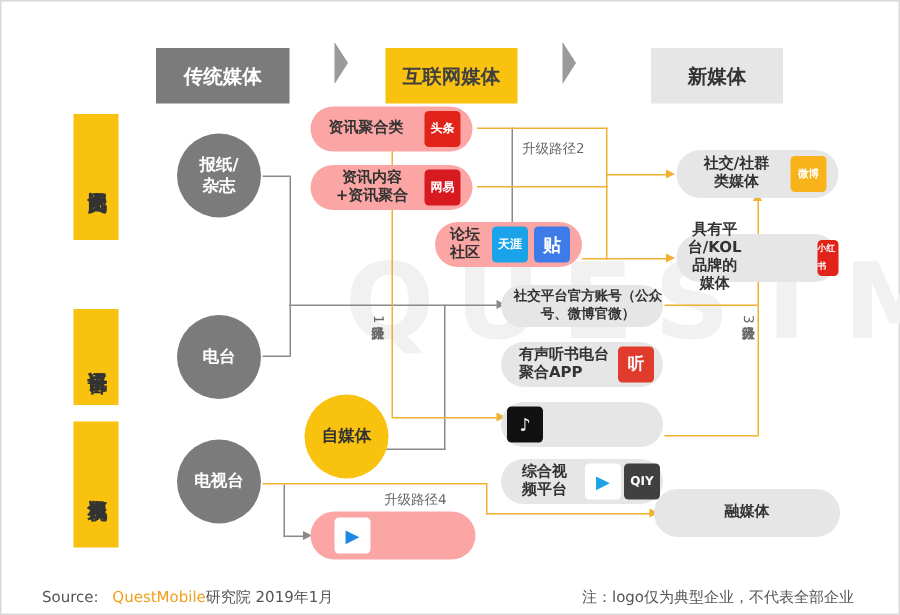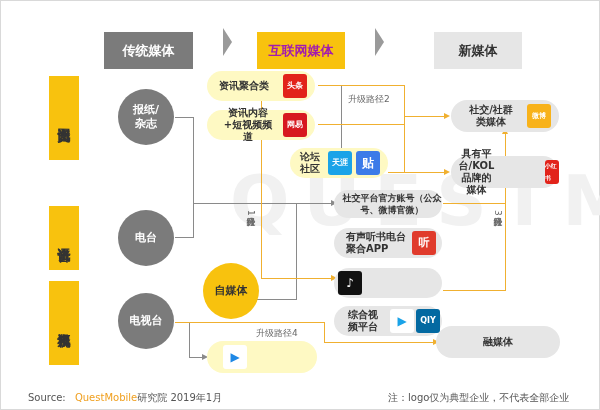--- a/index.html
+++ b/index.html
@@ -6,41 +6,41 @@
   body{width:600px;height:410px;background:#fff;position:relative;overflow:hidden;font-family:"DejaVu Sans",sans-serif;}
   .frame{position:absolute;left:0;top:0;width:598px;height:408px;border:1px solid #d9d9d9;}
   .abs{position:absolute;}
   .hdr{position:absolute;top:32px;height:37px;display:flex;align-items:center;justify-content:center;font-size:13px;font-weight:bold;}
   .arrow-hdr{position:absolute;top:28px;width:0;height:0;border-top:14px solid transparent;border-bottom:14px solid transparent;border-left:9px solid #9a9a9a;}
   .vtab{position:absolute;width:30px;background:#f8c20e;color:#333;font-size:13px;font-weight:bold;display:flex;flex-direction:column;align-items:center;justify-content:center;line-height:17px;}
   .circle{position:absolute;border-radius:50%;display:flex;align-items:center;justify-content:center;text-align:center;font-size:11px;font-weight:bold;line-height:14px;}
   .gray-c{background:#7b7b7b;color:#fff;}
   .yel-c{background:#f8c20e;color:#333;}
   .pill{position:absolute;border-radius:20px;display:flex;align-items:center;font-size:10px;font-weight:bold;line-height:12px;color:#333;}
-  .pill-y{background:#fef9c3;}
+  .pill-y{background:#fca5a5;}
   .pill-g{background:#e6e6e6;}
   .logo{width:24px;height:24px;border-radius:3px;display:flex;align-items:center;justify-content:center;font-size:8px;font-weight:bold;color:#fff;}
   .line{position:absolute;background:#f0b030;}
   .gline{position:absolute;background:#8a8a8a;}
   .lbl{position:absolute;font-size:9px;color:#666;}
   .ah-r{position:absolute;width:0;height:0;border-top:3px solid transparent;border-bottom:3px solid transparent;border-left:6px solid #f0b030;}
   .ah-rg{position:absolute;width:0;height:0;border-top:3px solid transparent;border-bottom:3px solid transparent;border-left:6px solid #8a8a8a;}
   .ah-u{position:absolute;width:0;height:0;border-left:3px solid transparent;border-right:3px solid transparent;border-bottom:6px solid #f0b030;}
   .ah-dg{position:absolute;width:0;height:0;border-left:3px solid transparent;border-right:3px solid transparent;border-top:6px solid #8a8a8a;}
   .watermark{position:absolute;color:#f1f1f1;font-size:70px;font-weight:bold;letter-spacing:14px;}
 </style>
 </head>
 <body>
 
 <div class="frame"></div>
 <div class="watermark" style="left:230px;top:160px;">QUESTMOBILE</div>
 
 <div class="hdr" style="left:104px;width:89px;background:#7b7b7b;color:#fff;">传统媒体</div>
 <div class="arrow-hdr" style="left:223px;"></div>
-<div class="hdr" style="left:257px;width:88px;background:#f8c20e;color:#a21caf;">互联网媒体</div>
+<div class="hdr" style="left:257px;width:88px;background:#f8c20e;color:#404040;">互联网媒体</div>
 <div class="arrow-hdr" style="left:375px;"></div>
 <div class="hdr" style="left:434px;width:88px;background:#e6e6e6;color:#333;">新媒体</div>
 
 <div class="vtab" style="left:49px;top:76px;height:84px;">
     <span style="writing-mode:vertical-rl;">图文资讯</span>
   </div>
 <div class="vtab" style="left:49px;top:206px;height:64px;">
     <span style="writing-mode:vertical-rl;">语音资讯</span>
   </div>
 <div class="vtab" style="left:49px;top:281px;height:84px;">
@@ -86,21 +86,21 @@
 <div class="line" style="left:175px;top:322px;width:149px;height:1px;"></div>
 <div class="line" style="left:324px;top:322px;width:1px;height:21px;"></div>
 <div class="line" style="left:324px;top:342px;width:110px;height:1px;"></div>
 <div class="ah-r" style="left:433px;top:339px;"></div>
 
 <div class="pill pill-y" style="left:207px;top:71px;width:108px;height:30px;">
   <span style="margin-left:12px;width:60px;">资讯聚合类</span>
   <span class="logo" style="background:#e2231a;margin-left:4px;">头条</span>
 </div>
 <div class="pill pill-y" style="left:207px;top:110px;width:108px;height:30px;">
-  <span style="margin-left:12px;width:58px;text-align:center;">资讯内容+短视频频道</span>
+  <span style="margin-left:12px;width:58px;text-align:center;">资讯内容+资讯聚合</span>
   <span class="logo" style="background:#d71920;margin-left:6px;">网易</span>
 </div>
 <div class="pill pill-y" style="left:290px;top:148px;width:98px;height:30px;">
   <span style="margin-left:10px;width:24px;">论坛社区</span>
   <span class="logo" style="background:#1aa3e8;margin-left:4px;">天涯</span>
   <span class="logo" style="background:#3c7be8;margin-left:4px;font-size:12px;">贴</span>
 </div>
 <div class="circle yel-c" style="left:203px;top:263px;width:56px;height:56px;">自媒体</div>
 <div class="pill pill-y" style="left:207px;top:341px;width:110px;height:32px;">
   <span class="logo" style="background:#fff;color:#1e88e5;margin-left:16px;font-size:12px;">▶</span>
@@ -112,21 +112,21 @@
 <div class="pill pill-g" style="left:334px;top:228px;width:108px;height:30px;">
   <span style="margin-left:12px;width:62px;">有声听书电台聚合APP</span>
   <span class="logo" style="background:#e03b2c;margin-left:4px;font-size:11px;">听</span>
 </div>
 <div class="pill pill-g" style="left:334px;top:268px;width:108px;height:30px;">
   <span class="logo" style="background:#111;margin-left:4px;font-size:12px;">♪</span>
 </div>
 <div class="pill pill-g" style="left:334px;top:306px;width:108px;height:30px;">
   <span style="margin-left:14px;width:38px;">综合视频平台</span>
   <span class="logo" style="background:#fff;color:#1aa3e8;margin-left:4px;font-size:12px;">▶</span>
-  <span class="logo" style="background:#0369a1;margin-left:2px;">QIY</span>
+  <span class="logo" style="background:#404040;margin-left:2px;">QIY</span>
 </div>
 
 <div class="pill pill-g" style="left:451px;top:100px;width:108px;height:32px;">
   <span style="margin-left:16px;width:48px;text-align:center;">社交/社群类媒体</span>
   <span class="logo" style="background:#f8b21a;margin-left:12px;font-size:7px;">微博</span>
 </div>
 <div class="pill pill-g" style="left:451px;top:156px;width:108px;height:32px;gap:45px;">
   <span style="margin-left:6px;width:66px;text-align:center;">具有平台/KOL品牌的媒体</span>
   <span class="logo" style="background:#e2231a;margin-left:4px;font-size:6px;">小红书</span>
 </div>

